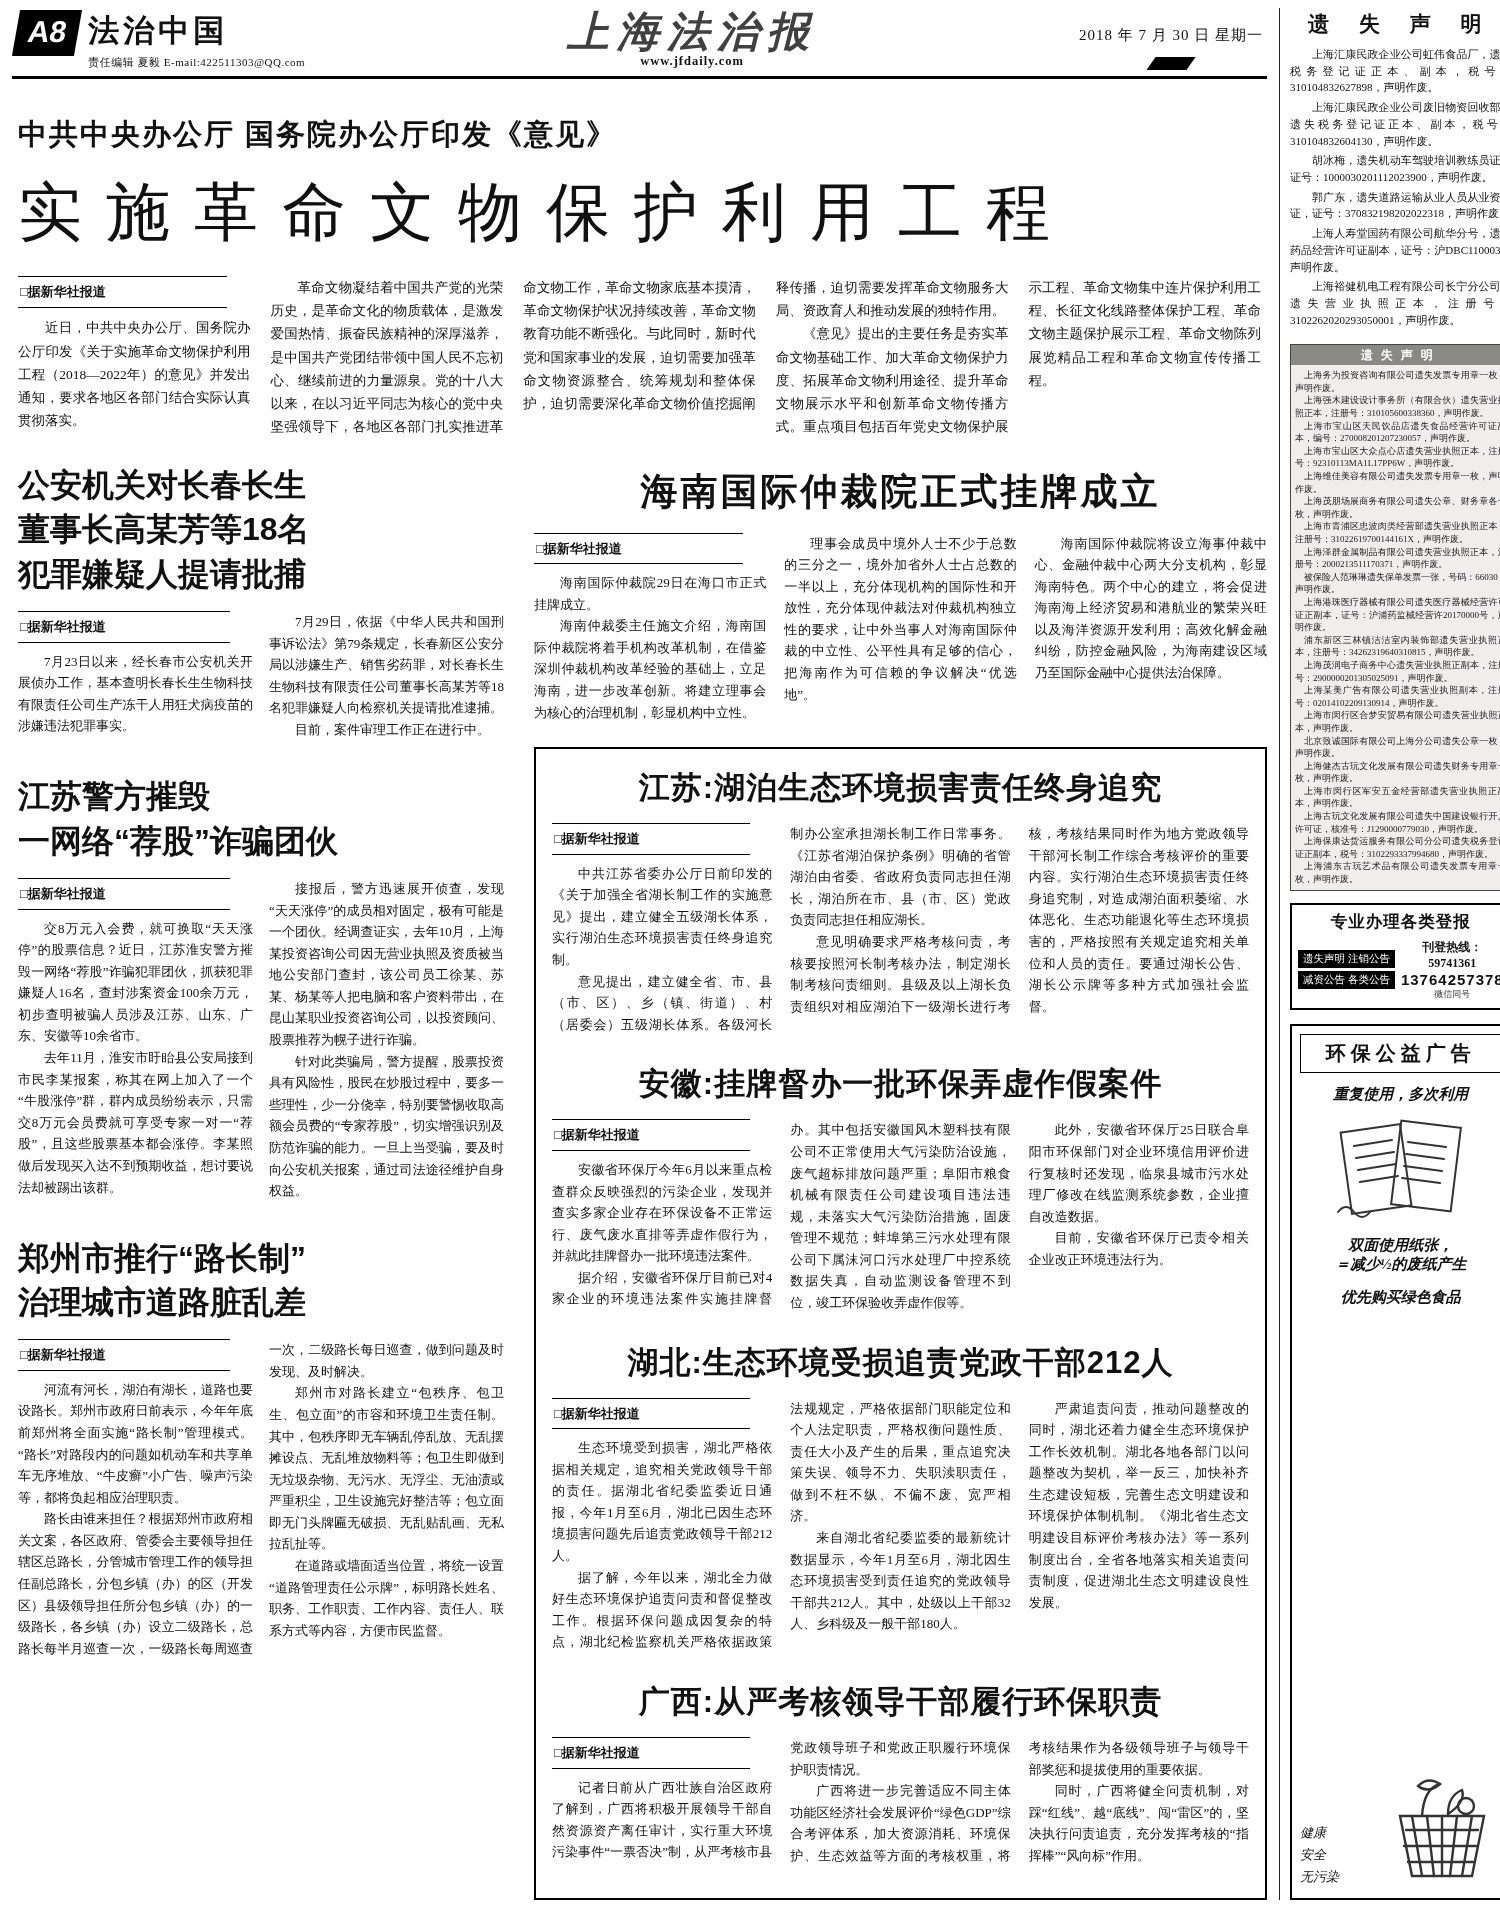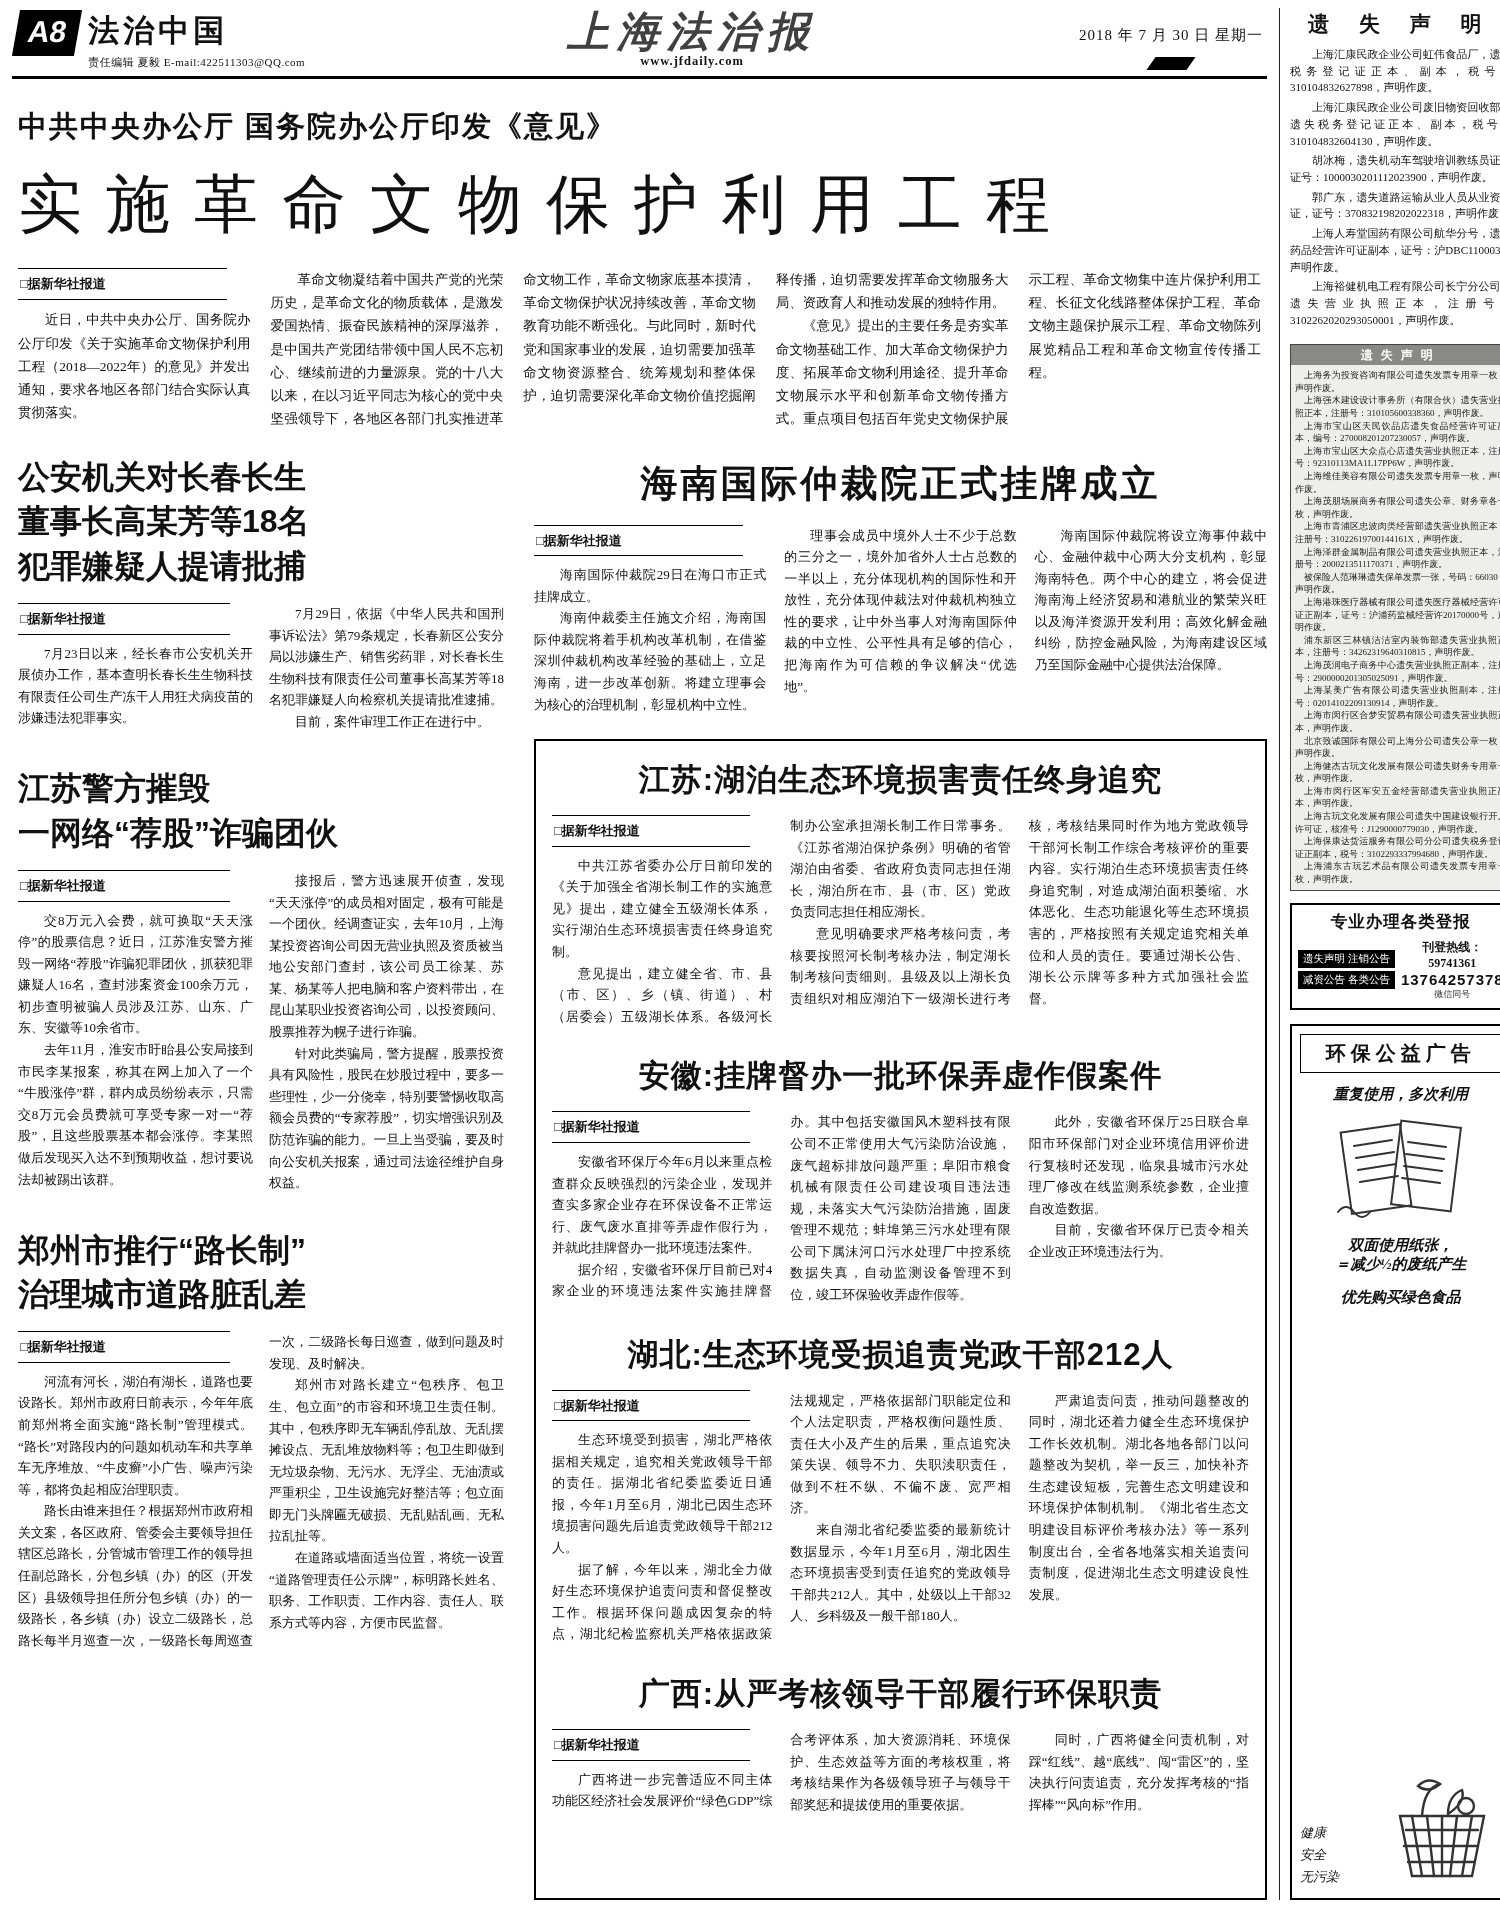--- a/index.html
+++ b/index.html
@@ -21,21 +21,21 @@
   .editor-line { font-size:11px; margin-top:3px; letter-spacing:.5px; }
   .head-center { text-align:center; }
   .masthead { color:#404040; font-size:42px; font-weight:900; letter-spacing:8px;
               font-family:"DejaVu Serif",serif; font-style:italic; line-height:1.05; }
   .website { font-size:12.5px; font-weight:700; letter-spacing:1px; }
   .head-right { display:flex; align-items:center; gap:12px; padding-top:16px;flex-direction:column; }
   .date { font-size:15px; letter-spacing:1px; }
   .date-deco { width:40px; height:13px; background:#000; transform:skewX(-35deg); display:inline-block; }
 
   .lead { padding:16px 6px 4px; }
-  .kicker { font-size:29px; font-weight:800; letter-spacing:2px; margin:12px 0 14px;
+  .kicker { font-size:29px; font-weight:800; letter-spacing:2px; margin:20px 0 14px;
             font-family:"Liberation Sans",sans-serif; }
   .lead-headline { font-size:64px; font-weight:400; letter-spacing:24px; margin:0 0 20px;
                    white-space:nowrap; font-family:"Liberation Sans",sans-serif; }
   .byline { font-size:13px; font-weight:700; border-top:1.2px solid #000; border-bottom:1.2px solid #000;
             padding:4px 2px; margin:0 0 8px; width:90%; text-indent:0 !important;
             font-family:"Liberation Sans",sans-serif; }
   .lead-body { columns:5; column-gap:20px; font-size:13.5px; line-height:1.72; text-align:justify; }
   .para { text-indent:2em; margin:0; }
 
   .content-row { display:flex; flex:1; margin-top:20px; }
@@ -212,20 +212,21 @@
                 <p class="para">据了解，今年以来，湖北全力做好生态环境保护追责问责和督促整改工作。根据环保问题成因复杂的特点，湖北纪检监察机关严格依据政策法规规定，严格依据部门职能定位和个人法定职责，严格权衡问题性质、责任大小及产生的后果，重点追究决策失误、领导不力、失职渎职责任，做到不枉不纵、不偏不废、宽严相济。</p>
                 <p class="para">来自湖北省纪委监委的最新统计数据显示，今年1月至6月，湖北因生态环境损害受到责任追究的党政领导干部共212人。其中，处级以上干部32人、乡科级及一般干部180人。</p>
                 <p class="para">严肃追责问责，推动问题整改的同时，湖北还着力健全生态环境保护工作长效机制。湖北各地各部门以问题整改为契机，举一反三，加快补齐生态建设短板，完善生态文明建设和环境保护体制机制。《湖北省生态文明建设目标评价考核办法》等一系列制度出台，全省各地落实相关追责问责制度，促进湖北生态文明建设良性发展。</p>
               </div>
           </article>
 
           <article class="box-article">
             <h2 class="box-hl">广西:从严考核领导干部履行环保职责</h2>
             <div class="body-3col">
               <div class="byline">□据新华社报道</div>
+            <p class="para">记者日前从广西壮族自治区政府了解到，广西将积极开展领导干部自然资源资产离任审计，实行重大环境污染事件“一票否决”制，从严考核市县党政领导班子和党政正职履行环境保护职责情况。</p>
                 <p class="para">广西将进一步完善适应不同主体功能区经济社会发展评价“绿色GDP”综合考评体系，加大资源消耗、环境保护、生态效益等方面的考核权重，将考核结果作为各级领导班子与领导干部奖惩和提拔使用的重要依据。</p>
                 <p class="para">同时，广西将健全问责机制，对踩“红线”、越“底线”、闯“雷区”的，坚决执行问责追责，充分发挥考核的“指挥棒”“风向标”作用。</p>
               </div>
           </article>
 
         </div>
       </div>
     </div>
   </div>
 

